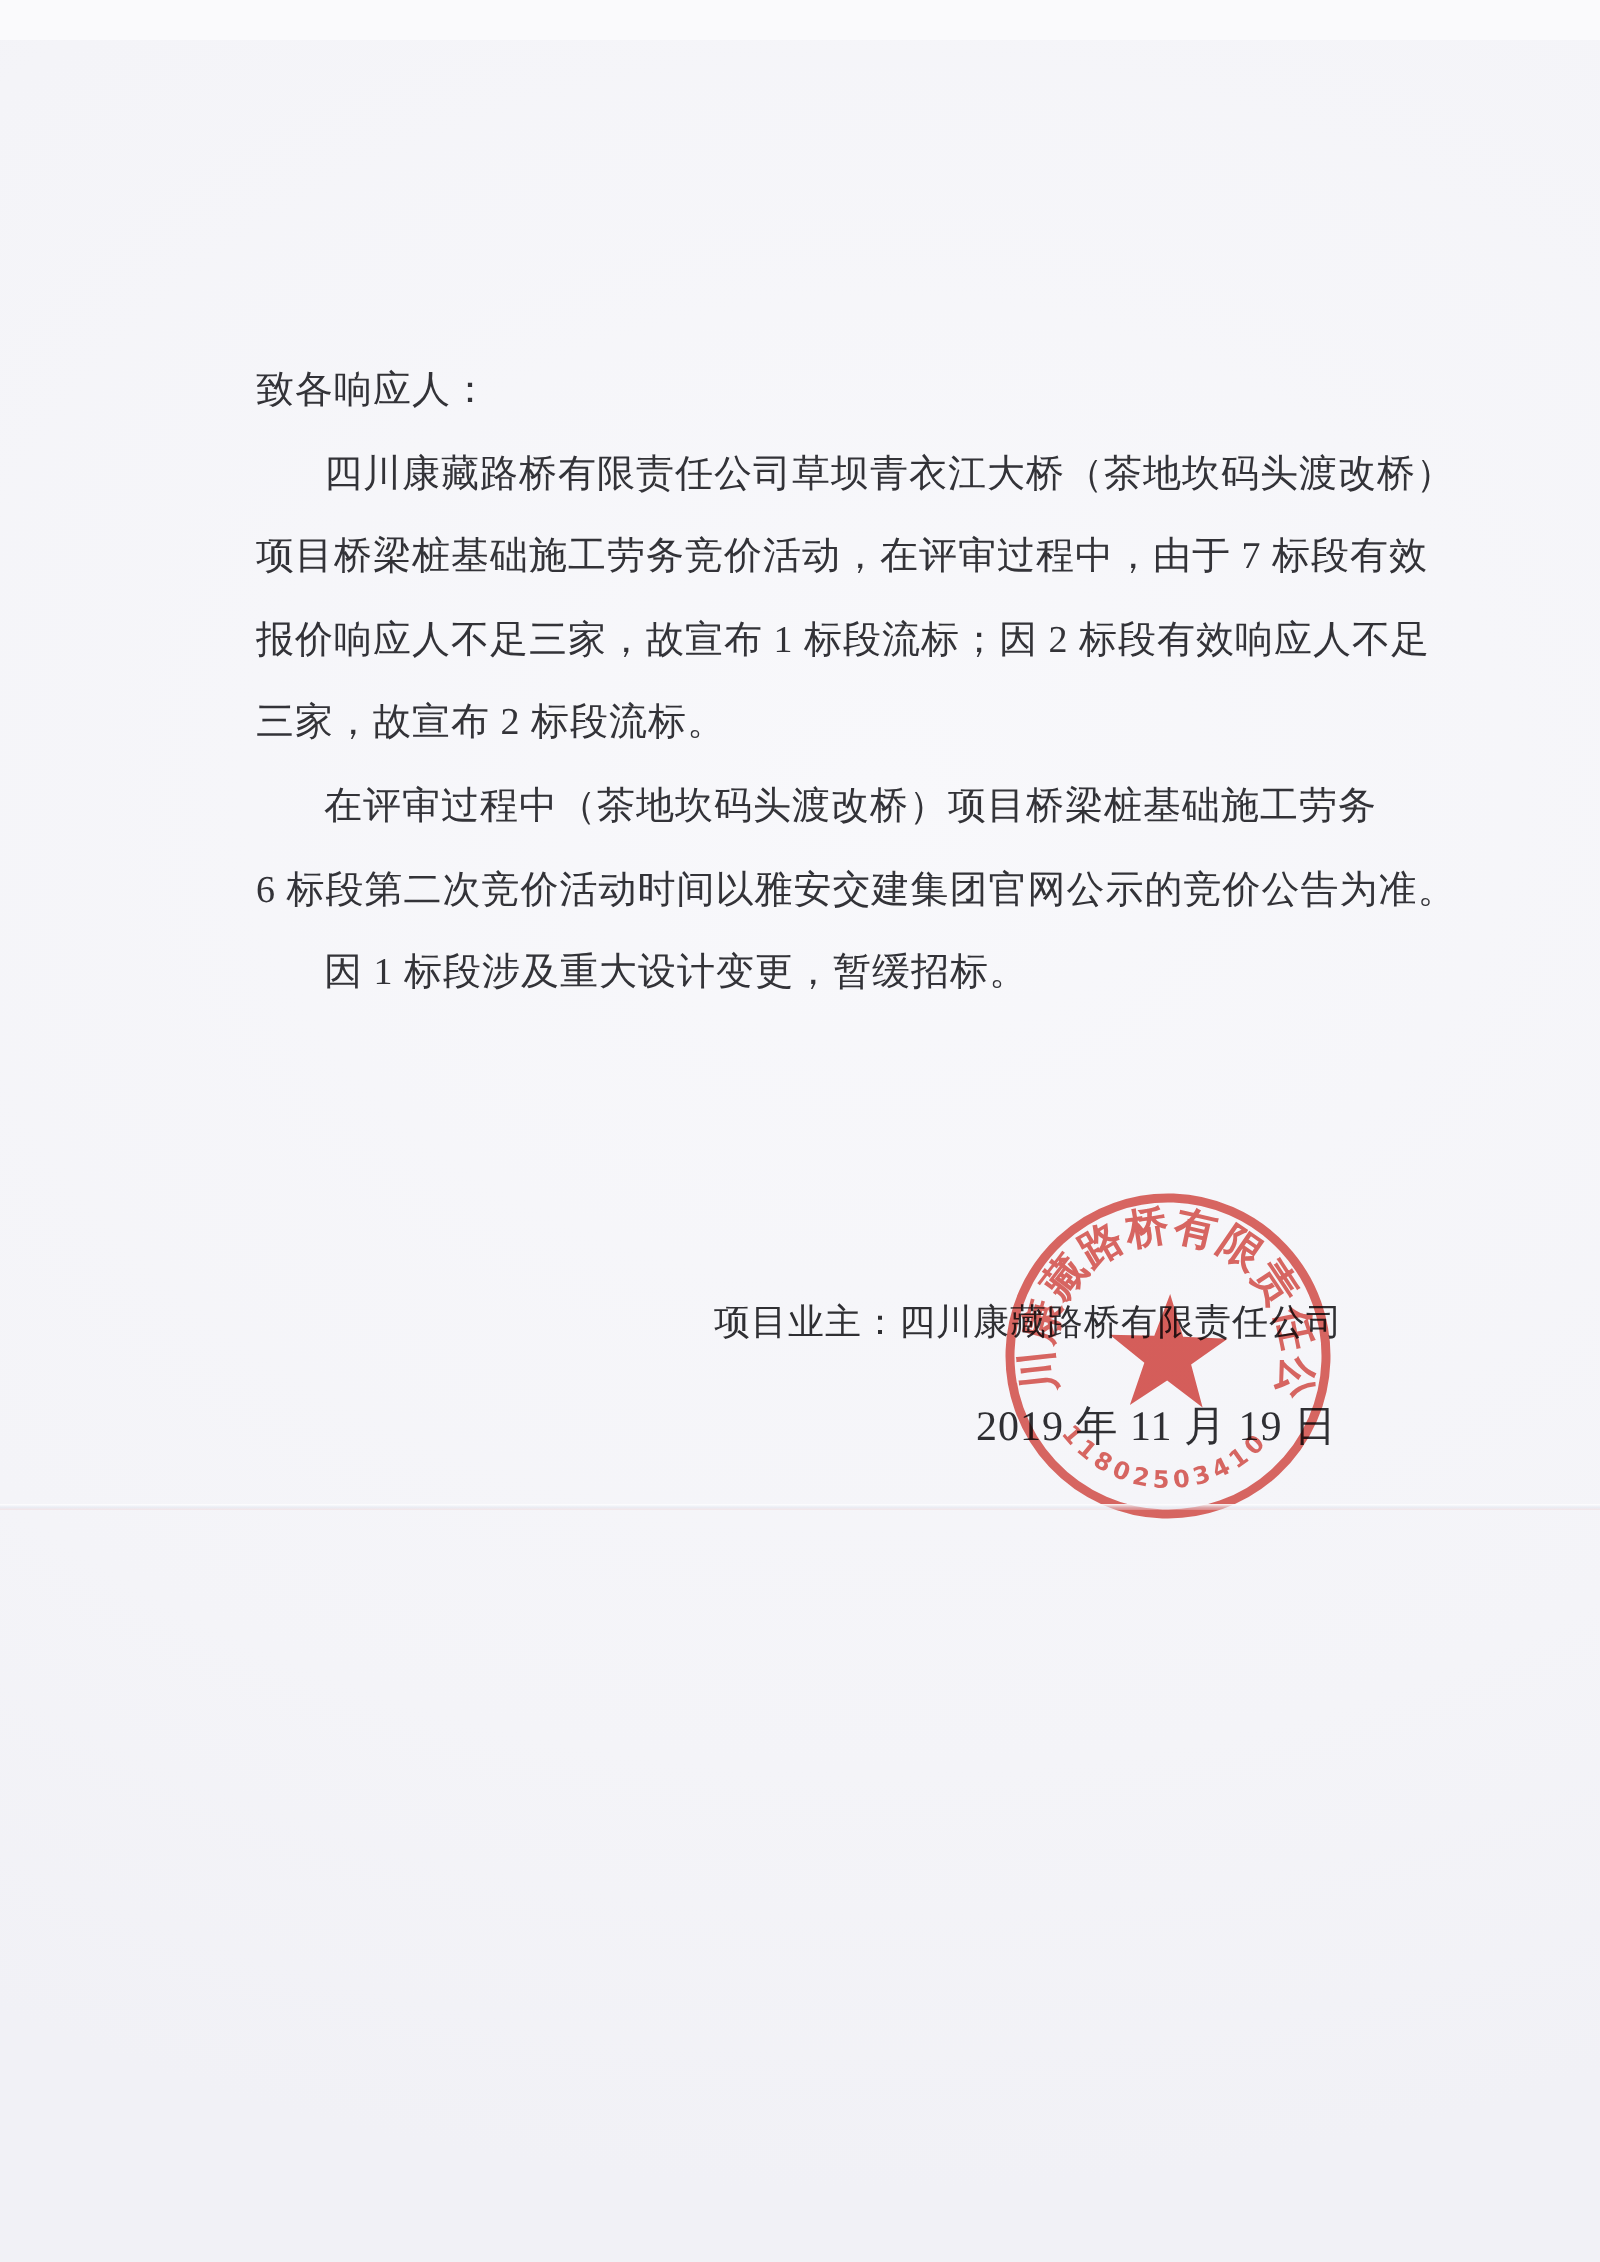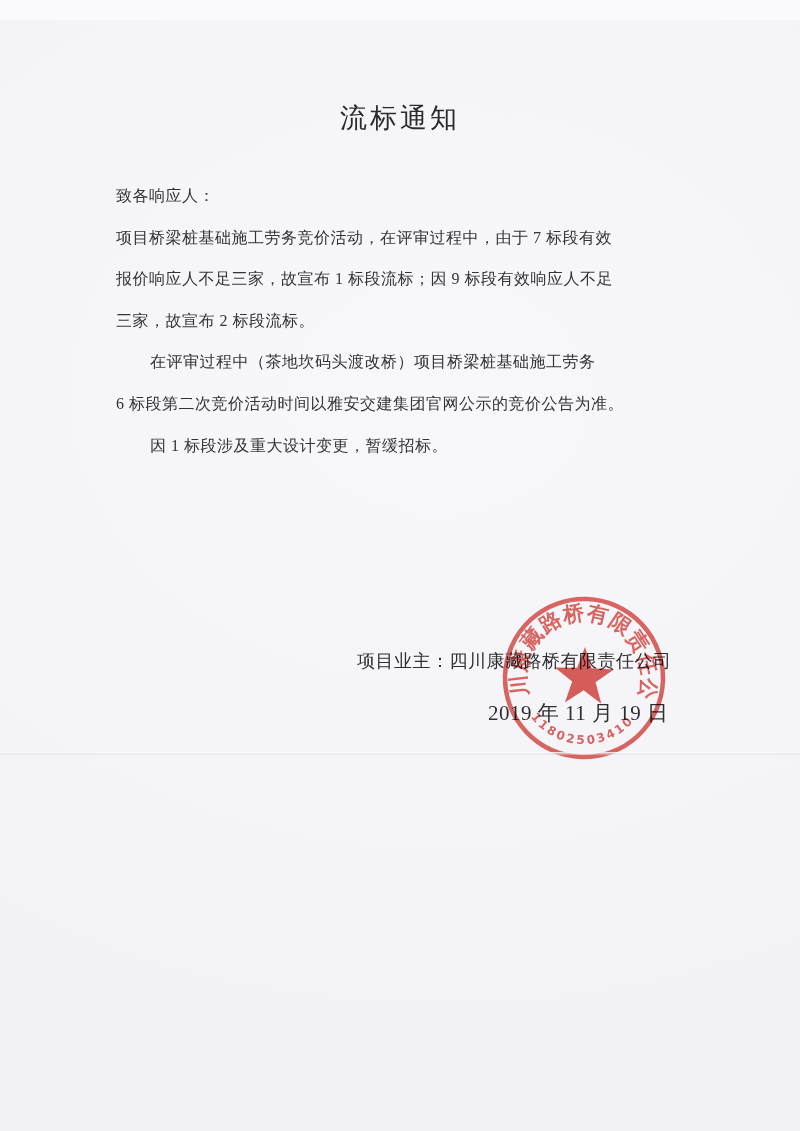--- a/index.html
+++ b/index.html
@@ -46,24 +46,25 @@
     color: #2b2b2e;
   }
   .body-text {
     position: absolute;
     left: 116px; top: 175px;
     width: 600px;
   }
   .body-line {
     height: 41.6px;
     line-height: 41.6px;
-    font-size: 16px;
+    font-size: 19px;
     white-space: nowrap;
     letter-spacing: .5px;
     color: #333338;
+    margin-left: 12px;
   }
   .body-line.indent { padding-left: 34px; }
   .sig-owner {
     position: absolute;
     left: 357px; top: 649px;
     font-size: 18px;
     letter-spacing: .5px;
     white-space: nowrap;
     color: #2f2f33;
   }
@@ -96,26 +97,26 @@
     letter-spacing: 2.5px;
   }
 </style>
 </head>
 <body>
 
 <div class="page">
 
   <div class="top-strip"></div>
 
-  <div class="doc-title">流标通知</div>
 
   <div class="body-text">
     <div class="body-line">致各响应人：</div>
+    <div class="body-line indent">四川康藏路桥有限责任公司草坝青衣江大桥（茶地坎码头渡改桥）</div>
     <div class="body-line">项目桥梁桩基础施工劳务竞价活动，在评审过程中，由于 7 标段有效</div>
-    <div class="body-line">报价响应人不足三家，故宣布 1 标段流标；因 9 标段有效响应人不足</div>
+    <div class="body-line">报价响应人不足三家，故宣布 1 标段流标；因 2 标段有效响应人不足</div>
     <div class="body-line">三家，故宣布 2 标段流标。</div>
     <div class="body-line indent">在评审过程中（茶地坎码头渡改桥）项目桥梁桩基础施工劳务</div>
     <div class="body-line">6 标段第二次竞价活动时间以雅安交建集团官网公示的竞价公告为准。</div>
     <div class="body-line indent">因 1 标段涉及重大设计变更，暂缓招标。</div>
   </div>
 
   <div class="sig-owner">项目业主：四川康藏路桥有限责任公司</div>
 
   <div class="sig-date">2019 年 11 月 19 日</div>
 

